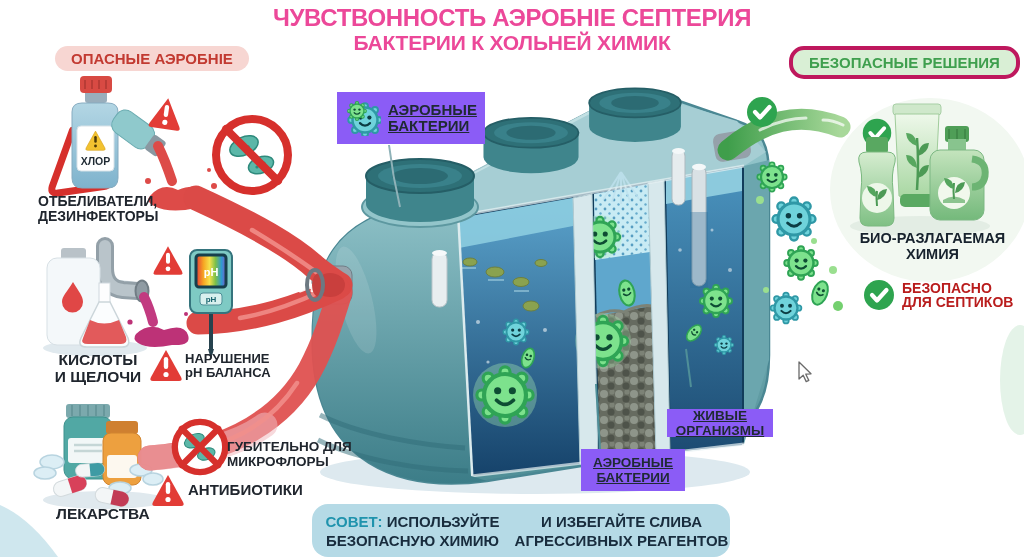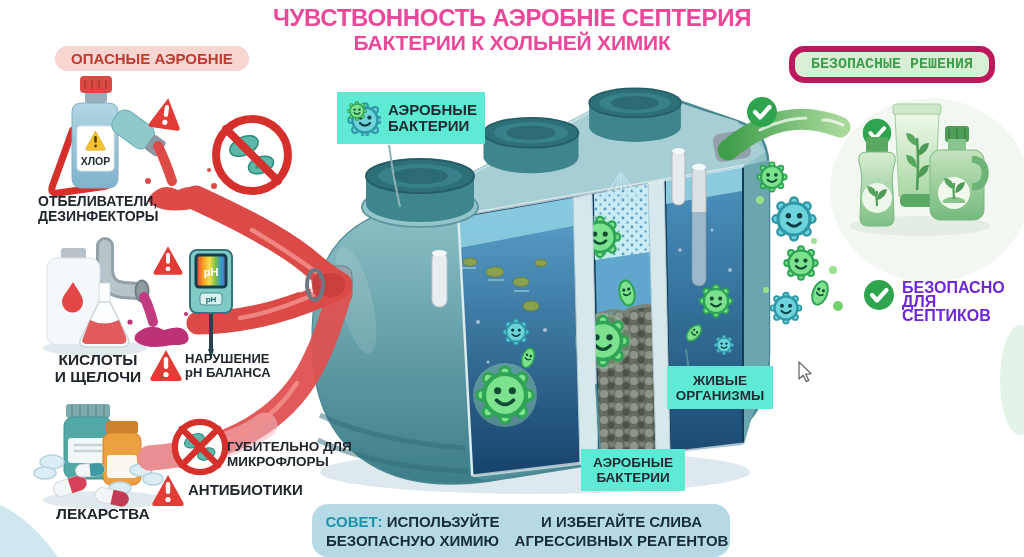--- a/index.html
+++ b/index.html
@@ -5,34 +5,34 @@
   html,body{margin:0;padding:0;background:#fff;}
   .canvas{position:relative;width:1024px;height:557px;background:#ffffff;overflow:hidden;
           font-family:"Liberation Sans",sans-serif;}
   .art{position:absolute;left:0;top:0;z-index:1;}
   .txt{position:absolute;z-index:3;}
   .title{left:0;right:0;top:4px;text-align:center;color:#ec4899;font-weight:bold;}
   .title .t1{font-size:24px;letter-spacing:-0.3px;line-height:27px;}
   .title .t2{font-size:21px;letter-spacing:-0.2px;line-height:23px;}
   .badge{padding:4px 16px;border-radius:15px;font-weight:bold;font-size:15px;white-space:nowrap;}
   .badge.danger{left:55px;top:46px;background:#f7d6d2;color:#c23a31;}
-  .badge.safe{left:789px;top:46px;background:#d9efd5;color:#3f9f4e;border:6px solid #be185d;font-family:Liberation Mono, monospace;}
+  .badge.safe{left:789px;top:46px;background:#d9efd5;color:#3f9f4e;border:4px solid #be185d;}
   .cap{color:#20262e;font-weight:bold;}
   .cap-bleach{left:38px;top:194px;font-size:14px;line-height:15px;}
   .cap-acids{left:46px;top:352px;width:104px;font-size:15.5px;line-height:16.5px;text-align:center;}
   .cap-phwarn{left:185px;top:352px;font-size:13px;line-height:14px;}
   .cap-meds{left:56px;top:505px;font-size:15.5px;}
   .cap-harm{left:227px;top:440px;font-size:13.5px;line-height:14.5px;}
   .cap-anti{left:188px;top:481px;font-size:15px;}
-  .lblbox{background:#5eead4;border-radius:0;color:#1f2a33;font-weight:bold;z-index:3;}
+  .lblbox{background:#8b5cf6;border-radius:0;color:#1f2a33;font-weight:bold;z-index:3;text-decoration:underline;}
   .lbl-top{left:337px;top:92px;width:148px;height:52px;display:flex;align-items:center;gap:7px;padding-left:8px;box-sizing:border-box;font-size:15px;line-height:16.5px;}
   .lbl-bottom{left:581px;top:449px;width:104px;height:42px;display:flex;align-items:center;justify-content:center;text-align:center;font-size:13.5px;line-height:15px;}
-  .lbl-org{left:667px;top:366px;width:106px;height:43px;display:flex;align-items:center;justify-content:center;text-align:center;font-size:13.5px;line-height:15px;}
+  .lbl-org{left:667px;top:409px;width:106px;height:28px;display:flex;align-items:center;justify-content:center;text-align:center;font-size:13.5px;line-height:15px;}
   .cap-bio{left:845px;top:230px;width:175px;text-align:center;font-size:14.5px;line-height:16px;color:#17222d;font-weight:bold;}
-  .cap-septic{left:902px;top:281px;font-size:16px;line-height:14px;color:#6d28d9;font-weight:bold;}
+  .cap-septic{left:902px;top:281px;font-size:14px;line-height:14px;color:#b91c1c;font-weight:bold;}
   .advice{left:312px;top:504px;width:418px;height:53px;background:#b5dae6;border-radius:16px;
           display:flex;align-items:center;justify-content:center;
           font-weight:bold;font-size:15px;line-height:19px;color:#182c3d;text-align:center;}
   .advice .pfx{color:#1f93ad;}
 </style>
 </head>
 <body>
 
 <div class="canvas">
 
@@ -515,20 +515,24 @@
   </div>
 </div>
 
 <div class="txt lblbox lbl-org">
   <div>
     <div>ЖИВЫЕ</div>
     <div>ОРГАНИЗМЫ</div>
   </div>
 </div>
 
+<div class="txt cap-bio">
+  <div>БИО-РАЗЛАГАЕМАЯ</div>
+  <div>ХИМИЯ</div>
+</div>
 <div class="txt cap-septic">
   <div>БЕЗОПАСНО</div>
   <div>ДЛЯ СЕПТИКОВ</div>
 </div>
 
 <div class="txt advice">
   <div>
     <span class="pfx">СОВЕТ:</span>
     <span>ИСПОЛЬЗУЙТЕ БЕЗОПАСНУЮ ХИМИЮ</span>
   </div>

